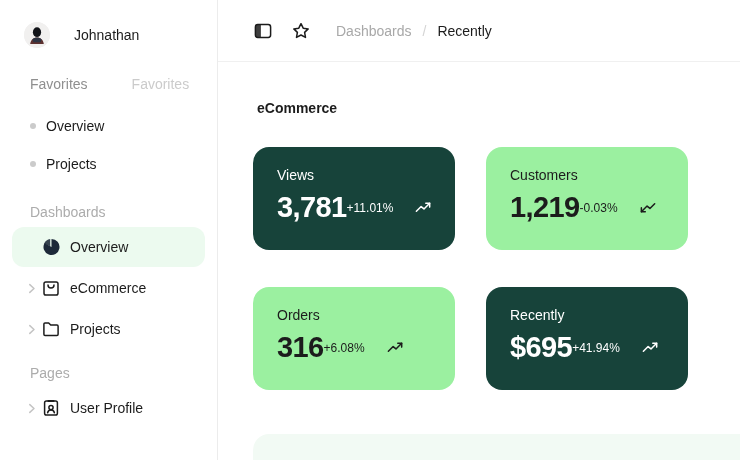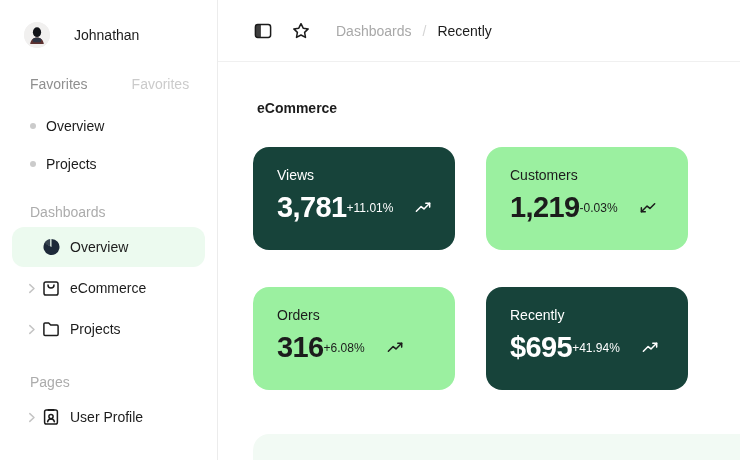--- a/index.html
+++ b/index.html
@@ -25,21 +25,21 @@
   .avatar{width:26px;height:26px;border-radius:50%;background:#F1F0EF;overflow:hidden;flex:0 0 auto;}
   .user-name{font-size:14px;}
   .side-tabs{display:flex;gap:44px;margin:28px 0 0 30px;}
   .side-tab{cursor:pointer;}
   .side-tab.t-active{color:#8F8F8F;}
   .side-tab.t-inactive{color:var(--text-faint);}
   .fav-list{margin-top:15px;}
   .fav-item{display:flex;align-items:center;height:38px;padding-left:30px;cursor:pointer;}
   .dot{width:6px;height:6px;border-radius:50%;background:var(--text-faint);margin-right:10px;flex:0 0 auto;}
   .section-label{margin:21px 0 7px 30px;color:#ACACAC;}
-  .section-label.pages{margin-top:25px;}
+  .section-label.pages{margin-top:16px;}
   .nav-item{display:flex;align-items:center;height:40px;margin:0 12px 1px;border-radius:12px;
     padding-left:14px;cursor:pointer;}
   .nav-item.active{background:var(--active-item-bg);}
   .chev{width:12px;margin-right:3px;display:flex;justify-content:center;color:#C4C4C4;flex:0 0 auto;}
   .chev-spacer{width:15px;flex:0 0 auto;}
   .nav-ico{width:20px;height:20px;margin-right:9px;display:flex;color:#1C1C1C;flex:0 0 auto;}
   
   .header{margin-left:218px;height:62px;border-bottom:1px solid #F0F0F0;
     display:flex;align-items:center;padding-left:35px;}
   .hdr-btn{width:20px;height:20px;display:flex;color:#1C1C1C;cursor:pointer;}

